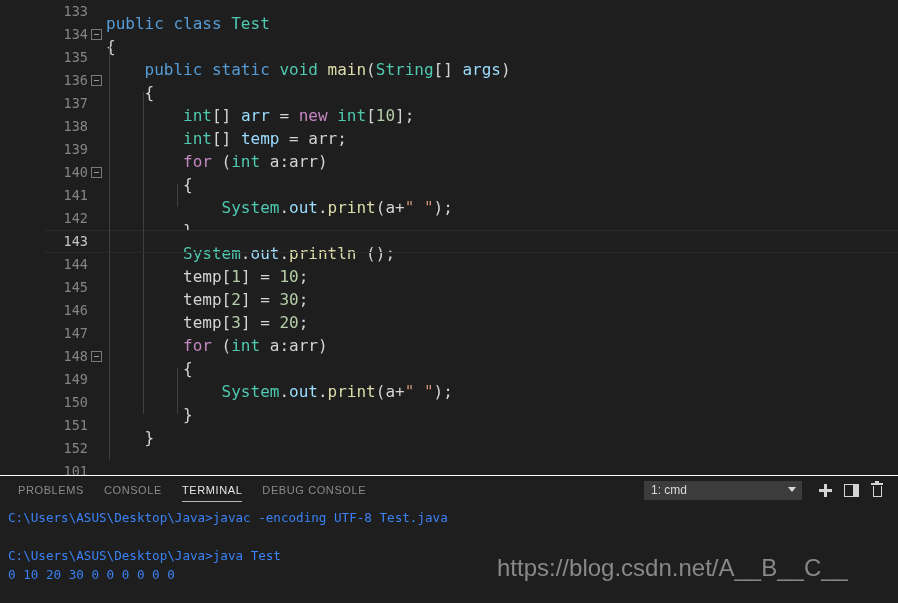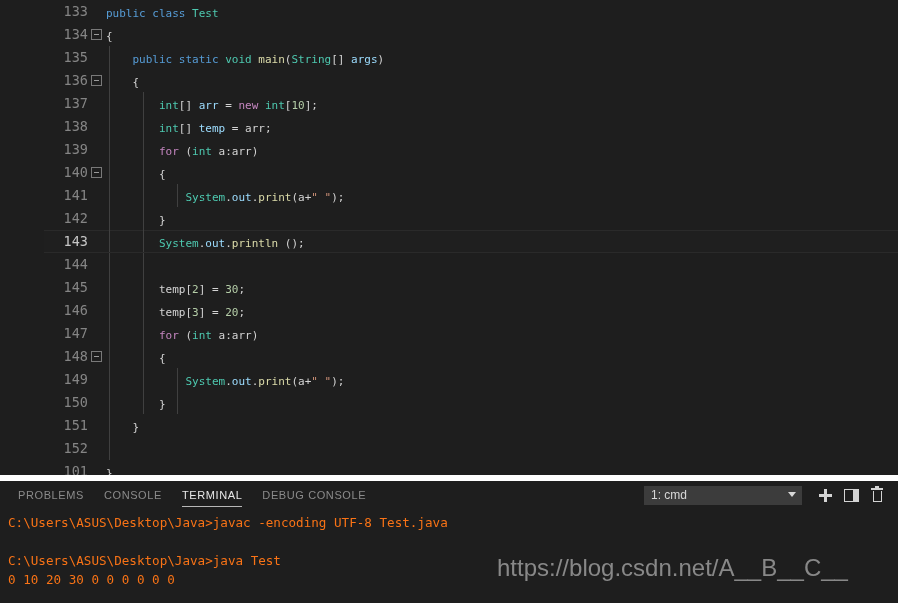--- a/index.html
+++ b/index.html
@@ -49,25 +49,25 @@
     width: 11px; height: 11px;
     border: 1px solid #797979;
     display: none;
   }
   .fold.show { display: block; }
   .fold::after {
     content: ""; position: absolute; left: 2px; top: 4px;
     width: 5px; height: 1px; background: #9a9a9a;
   }
   .txt {
-    position: absolute; left: 62px; top: 2px;
+    position: absolute; left: 62px; top: 12px;
     line-height: 23px;
     color: #d4d4d4;
     font-family: "DejaVu Sans Mono", "Liberation Mono", monospace;
-    font-size: 11px;
+    font-size: 16px;
     white-space: pre;
   }
   
   .guide { position: absolute; width: 1px; background: #404040; }
   .g1 { left: 65px; }
   .g2 { left: 99px; }
   .g3 { left: 133px; }
 
   
   .kw  { color: #569cd6; }       
@@ -76,21 +76,21 @@
   .fn  { color: #dcdcaa; }       
   .var { color: #9cdcfe; }       
   .num { color: #b5cea8; }       
   .str { color: #ce9178; }       
   .pl  { color: #d4d4d4; }       
 
   
   .panel {
     position: absolute; left: 0; top: 475px; width: 898px; height: 128px;
     background: #1e1e1e;
-    border-top: 6px solid #ffffff;
+    border-top: 1px solid #ffffff;
   }
   .panel-header {
     position: relative; height: 28px; width: 100%;
     display: flex; align-items: center;
   }
   .panel-tabs { display: flex; align-items: center; padding-left: 8px; }
   .ptab {
     position: relative;
     font-size: 11px; letter-spacing: 0.6px;
     color: #8b8b8b; padding: 0 10px; height: 28px;
@@ -158,21 +158,21 @@
     position: absolute; left: 1.5px; top: 3px; width: 9px; height: 11px;
     border: 1.5px solid #d4d4d4; border-top: none;
   }
 
   .term-body {
     position: relative;
     padding: 4px 0 16px 8px;
     font-family: "DejaVu Sans Mono", "Liberation Mono", monospace;
     font-size: 12.6px;
     line-height: 19px;
-    color: #f97316;
+    color: #3b82f6;
     white-space: pre;
     height: 100px;
     overflow: hidden;
   }
   .term-line { white-space: pre; }
 
   
   .watermark {
     position: absolute; left: 497px; top: 554px;
     font-size: 24px; color: #9b9b9b;
@@ -193,21 +193,21 @@
         <div class="line"><span class="ln">134</span><span class="fold show"></span><span class="txt"><span class="pl">{</span></span></div>
         <div class="line"><span class="ln">135</span><span class="guide g1" style="top: 0px; height: 23px;"></span><span class="txt"><span class="pl">    </span><span class="kw">public </span><span class="kw">static </span><span class="typ">void </span><span class="fn">main</span><span class="pl">(</span><span class="typ">String</span><span class="pl">[] </span><span class="var">args</span><span class="pl">)</span></span></div>
         <div class="line"><span class="ln">136</span><span class="fold show"></span><span class="guide g1" style="top: 0px; height: 23px;"></span><span class="txt"><span class="pl">    {</span></span></div>
         <div class="line"><span class="ln">137</span><span class="guide g1" style="top: 0px; height: 23px;"></span><span class="guide g2" style="top: 0px; height: 23px;"></span><span class="txt"><span class="pl">        </span><span class="typ">int</span><span class="pl">[] </span><span class="var">arr</span><span class="pl"> = </span><span class="ctl">new </span><span class="typ">int</span><span class="pl">[</span><span class="num">10</span><span class="pl">];</span></span></div>
         <div class="line"><span class="ln">138</span><span class="guide g1" style="top: 0px; height: 23px;"></span><span class="guide g2" style="top: 0px; height: 23px;"></span><span class="txt"><span class="pl">        </span><span class="typ">int</span><span class="pl">[] </span><span class="var">temp</span><span class="pl"> = </span><span class="pl">arr</span><span class="pl">;</span></span></div>
         <div class="line"><span class="ln">139</span><span class="guide g1" style="top: 0px; height: 23px;"></span><span class="guide g2" style="top: 0px; height: 23px;"></span><span class="txt"><span class="pl">        </span><span class="ctl">for </span><span class="pl">(</span><span class="typ">int</span><span class="pl"> a:arr)</span></span></div>
         <div class="line"><span class="ln">140</span><span class="fold show"></span><span class="guide g1" style="top: 0px; height: 23px;"></span><span class="guide g2" style="top: 0px; height: 23px;"></span><span class="txt"><span class="pl">        {</span></span></div>
         <div class="line"><span class="ln">141</span><span class="guide g1" style="top: 0px; height: 23px;"></span><span class="guide g2" style="top: 0px; height: 23px;"></span><span class="guide g3" style="top: 0px; height: 23px;"></span><span class="txt"><span class="pl">            </span><span class="typ">System</span><span class="pl">.</span><span class="var">out</span><span class="pl">.</span><span class="fn">print</span><span class="pl">(a+</span><span class="str">" "</span><span class="pl">);</span></span></div>
         <div class="line"><span class="ln">142</span><span class="guide g1" style="top: 0px; height: 23px;"></span><span class="guide g2" style="top: 0px; height: 23px;"></span><span class="txt"><span class="pl">        }</span></span></div>
         <div class="line active"><span class="ln">143</span><span class="guide g1" style="top: 0px; height: 23px;"></span><span class="guide g2" style="top: 0px; height: 23px;"></span><span class="txt"><span class="pl">        </span><span class="typ">System</span><span class="pl">.</span><span class="var">out</span><span class="pl">.</span><span class="fn">println</span><span class="pl"> ();</span></span></div>
-        <div class="line"><span class="ln">144</span><span class="guide g1" style="top: 0px; height: 23px;"></span><span class="guide g2" style="top: 0px; height: 23px;"></span></div>
+        <div class="line"><span class="ln">144</span><span class="guide g1" style="top: 0px; height: 23px;"></span><span class="guide g2" style="top: 0px; height: 23px;"></span><span class="txt"><span class="pl">        </span><span class="pl">temp</span><span class="pl">[</span><span class="num">1</span><span class="pl">] = </span><span class="num">10</span><span class="pl">;</span></span></div>
         <div class="line"><span class="ln">145</span><span class="guide g1" style="top: 0px; height: 23px;"></span><span class="guide g2" style="top: 0px; height: 23px;"></span><span class="txt"><span class="pl">        </span><span class="pl">temp</span><span class="pl">[</span><span class="num">2</span><span class="pl">] = </span><span class="num">30</span><span class="pl">;</span></span></div>
         <div class="line"><span class="ln">146</span><span class="guide g1" style="top: 0px; height: 23px;"></span><span class="guide g2" style="top: 0px; height: 23px;"></span><span class="txt"><span class="pl">        </span><span class="pl">temp</span><span class="pl">[</span><span class="num">3</span><span class="pl">] = </span><span class="num">20</span><span class="pl">;</span></span></div>
         <div class="line"><span class="ln">147</span><span class="guide g1" style="top: 0px; height: 23px;"></span><span class="guide g2" style="top: 0px; height: 23px;"></span><span class="txt"><span class="pl">        </span><span class="ctl">for </span><span class="pl">(</span><span class="typ">int</span><span class="pl"> a:arr)</span></span></div>
         <div class="line"><span class="ln">148</span><span class="fold show"></span><span class="guide g1" style="top: 0px; height: 23px;"></span><span class="guide g2" style="top: 0px; height: 23px;"></span><span class="txt"><span class="pl">        {</span></span></div>
         <div class="line"><span class="ln">149</span><span class="guide g1" style="top: 0px; height: 23px;"></span><span class="guide g2" style="top: 0px; height: 23px;"></span><span class="guide g3" style="top: 0px; height: 23px;"></span><span class="txt"><span class="pl">            </span><span class="typ">System</span><span class="pl">.</span><span class="var">out</span><span class="pl">.</span><span class="fn">print</span><span class="pl">(a+</span><span class="str">" "</span><span class="pl">);</span></span></div>
         <div class="line"><span class="ln">150</span><span class="guide g1" style="top: 0px; height: 23px;"></span><span class="guide g2" style="top: 0px; height: 23px;"></span><span class="guide g3" style="top: 0px; height: 23px;"></span><span class="txt"><span class="pl">        }</span></span></div>
         <div class="line"><span class="ln">151</span><span class="guide g1" style="top: 0px; height: 23px;"></span><span class="txt"><span class="pl">    }</span></span></div>
         <div class="line"><span class="ln">152</span><span class="guide g1" style="top: 0px; height: 23px;"></span><span class="txt"><span class="pl"></span></span></div>
         <div class="line"><span class="ln">101</span><span class="txt"><span class="pl">}</span></span></div>
       </div>

